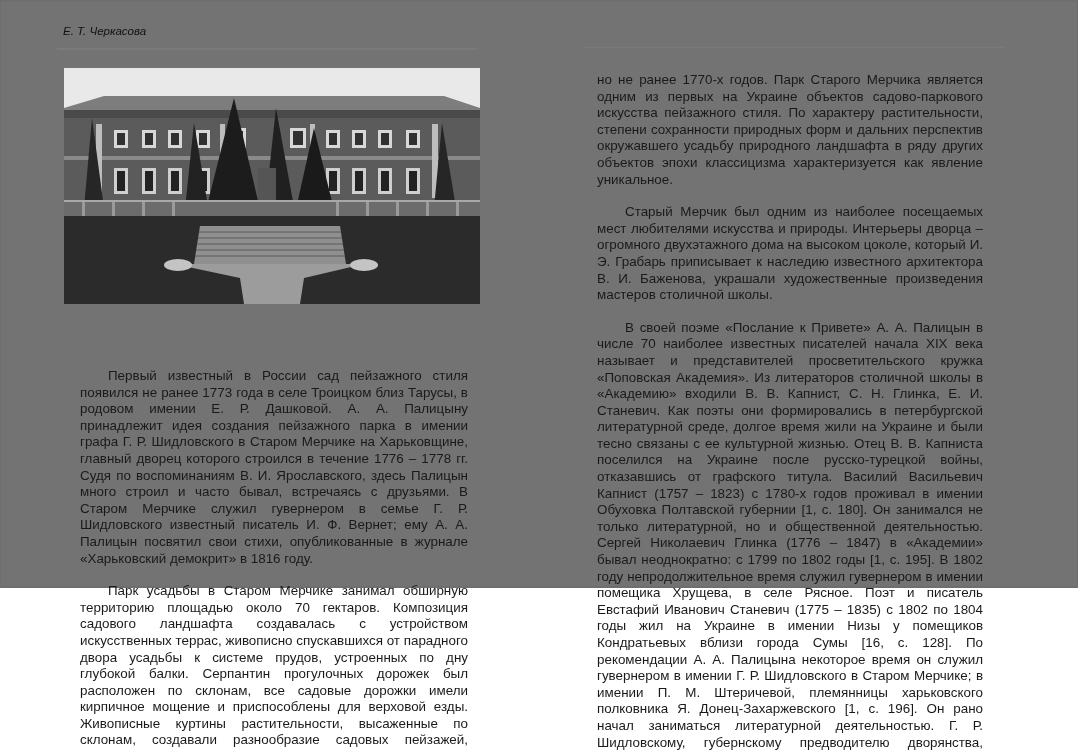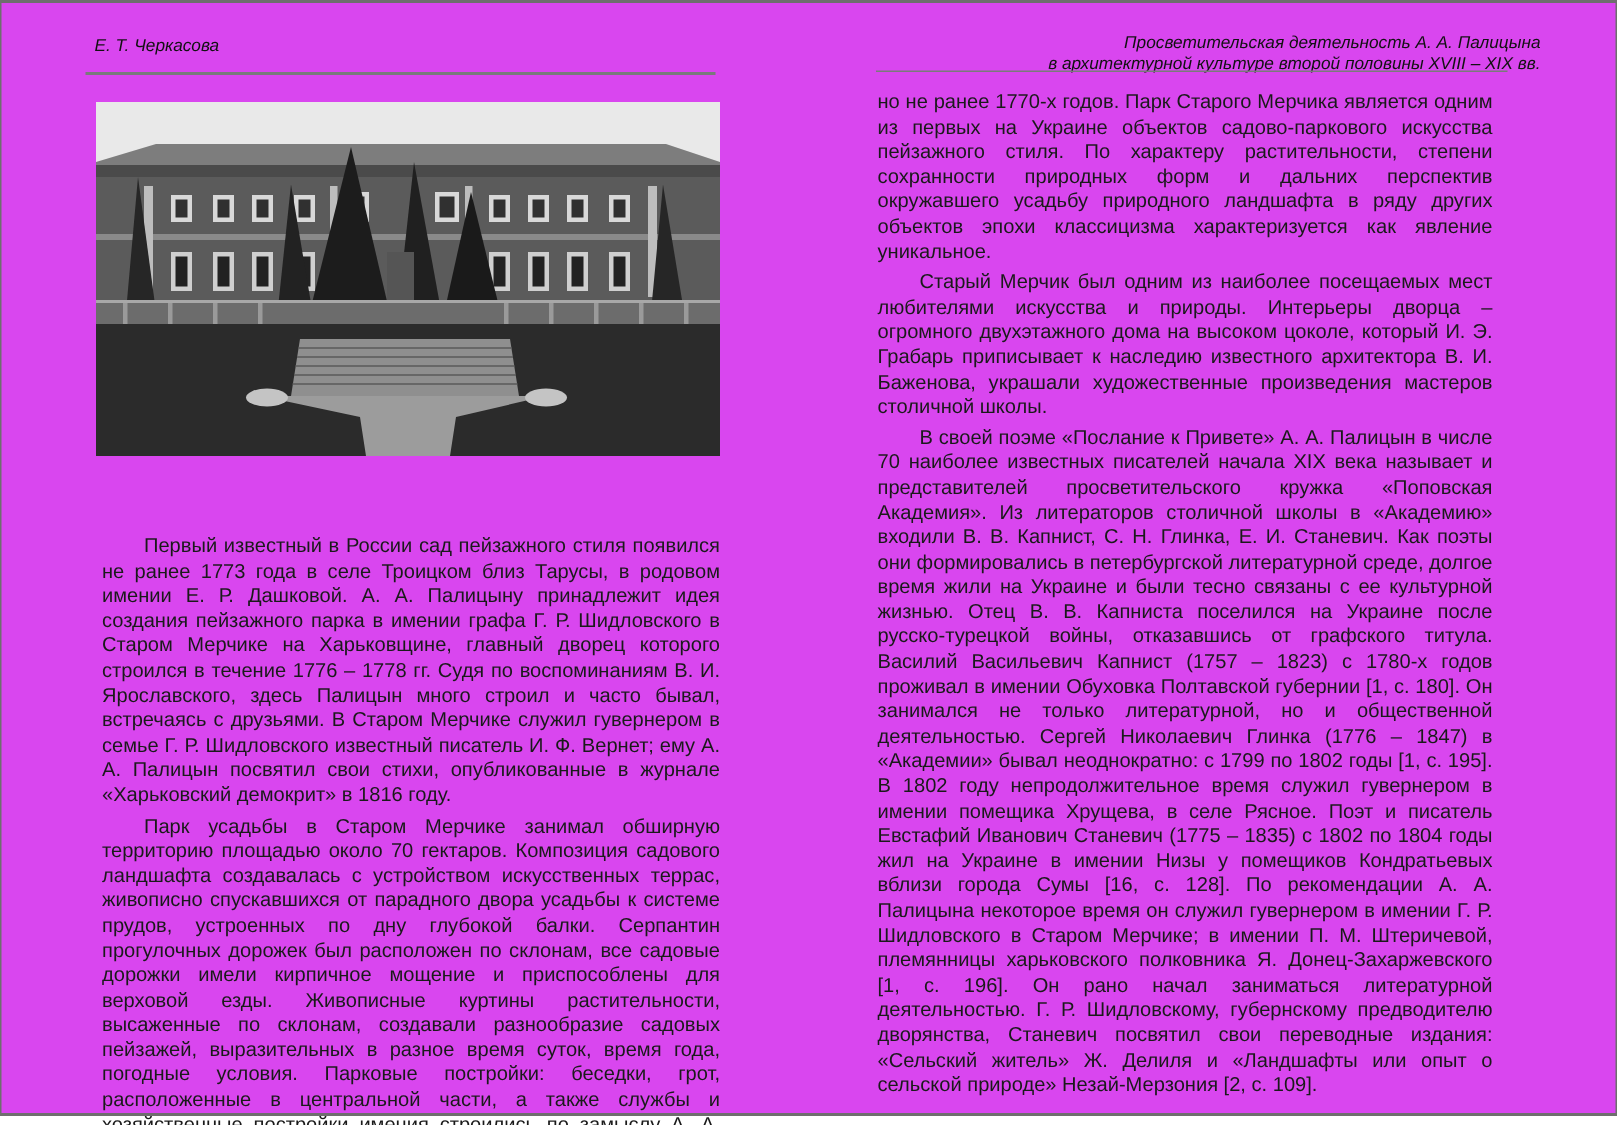--- a/index.html
+++ b/index.html
@@ -3,26 +3,26 @@
 <meta charset="utf-8">
 <style>
   html, body { margin: 0; padding: 0; }
   body {
     width: 1080px; height: 750px; overflow: hidden;
     background: #ffffff;
     font-family: "Liberation Sans", sans-serif;
     color: #1a1a1a;
   }
   .spread {
-    position: relative; width: 1078px; height: 744px;
+    position: relative; width: 1078px; height: 588px;
     border: 1px solid #6e6e6e;
     border-top: 2px solid #6e6e6e;
     border-bottom: 2px solid #6e6e6e;
     box-sizing: border-box;
-    background: #d946ef;
+    background: #737373;
   }
   .page { position: absolute; top: 0; height: 100%; }
   .page.left { left: 0; width: 540px; }
   .page.right { left: 540px; width: 538px; }
 
   .running-head {
     position: absolute; font-style: italic; font-size: 11.5px; line-height: 14px; color: #111;
   }
   .left .running-head { left: 62px; top: 22px; }
   .right .running-head { right: 52px; top: 20px; text-align: right; }
@@ -39,21 +39,21 @@
     position: absolute; left: 63px; top: 308px; width: 420px;
     font-style: italic; font-size: 10px; line-height: 13px; color: #111;
   }
 
   .body-text {
     position: absolute; font-size: 13.4px; line-height: 16.6px; color: #1a1a1a;
     text-align: justify; hyphens: manual;
   }
   .left .body-text { left: 63px; top: 350px; width: 420px; }
   .right .body-text { left: 40px; top: 54px; width: 418px; }
-  .body-text p { margin: 4px; text-indent: 28px; }
+  .body-text p { margin: 16px; text-indent: 28px; }
   .body-text p.cont { text-indent: 0; }
 
   .folio { position: absolute; top: 753px; font-size: 14px; color: #111; }
   .left .folio { left: 63px; }
   .right .folio { right: 45px; }
 </style>
 </head>
 <body>
 
 <div class="spread">
@@ -174,24 +174,20 @@
 
     <div class="body-text">
       <p>Первый известный в России сад пейзажного стиля появился не ранее 1773 года в селе Троицком близ Тарусы, в родовом имении Е. Р. Дашковой. А. А. Палицыну принадлежит идея создания пейзажного парка в имении графа Г. Р. Шидловского в Старом Мерчике на Харьковщине, главный дворец которого строился в течение 1776 – 1778 гг. Судя по воспоминаниям В. И. Ярославского, здесь Палицын много строил и часто бывал, встречаясь с друзьями. В Старом Мерчике служил гувернером в семье Г. Р. Шидловского известный писатель И. Ф. Вернет; ему А. А. Палицын посвятил свои стихи, опубликованные в журнале «Харьковский демокрит» в 1816 году.</p>
       <p>Парк усадьбы в Старом Мерчике занимал обширную территорию площадью около 70 гектаров. Композиция садового ландшафта создавалась с устройством искусственных террас, живописно спускавшихся от парадного двора усадьбы к системе прудов, устроенных по дну глубокой балки. Серпантин прогулочных дорожек был расположен по склонам, все садовые дорожки имели кирпичное мощение и приспособлены для верховой езды. Живописные куртины растительности, высаженные по склонам, создавали разнообразие садовых пейзажей, выразительных в разное время суток, время года, погодные условия. Парковые постройки: беседки, грот, расположенные в центральной части, а также службы и хозяйственные постройки имения строились по замыслу А. А. Палицына,</p>
     </div>
 
     <div class="folio">136</div>
   </div>
 
   <div class="page right">
-    <div class="running-head">
-      <div>Просветительская деятельность А. А. Палицына</div>
-      <div>в архитектурной культуре второй половины XVIII – XIX вв.</div>
-    </div>
     <div class="head-rule"></div>
 
     <div class="body-text">
       <p class="cont">но не ранее 1770-х годов. Парк Старого Мерчика является одним из первых на Украине объектов садово-паркового искусства пейзажного стиля. По характеру растительности, степени сохранности природных форм и дальних перспектив окружавшего усадьбу природного ландшафта в ряду других объектов эпохи классицизма характеризуется как явление уникальное.</p>
       <p>Старый Мерчик был одним из наиболее посещаемых мест любителями искусства и природы. Интерьеры дворца – огромного двухэтажного дома на высоком цоколе, который И. Э. Грабарь приписывает к наследию известного архитектора В. И. Баженова, украшали художественные произведения мастеров столичной школы.</p>
       <p>В своей поэме «Послание к Привете» А. А. Палицын в числе 70 наиболее известных писателей начала XIX века называет и представителей просветительского кружка «Поповская Академия». Из литераторов столичной школы в «Академию» входили В. В. Капнист, С. Н. Глинка, Е. И. Станевич. Как поэты они формировались в петербургской литературной среде, долгое время жили на Украине и были тесно связаны с ее культурной жизнью. Отец В. В. Капниста поселился на Украине после русско-турецкой войны, отказавшись от графского титула. Василий Васильевич Капнист (1757 – 1823) с 1780-х годов проживал в имении Обуховка Полтавской губернии [1, с. 180]. Он занимался не только литературной, но и общественной деятельностью. Сергей Николаевич Глинка (1776 – 1847) в «Академии» бывал неоднократно: с 1799 по 1802 годы [1, с. 195]. В 1802 году непродолжительное время служил гувернером в имении помещика Хрущева, в селе Рясное. Поэт и писатель Евстафий Иванович Станевич (1775 – 1835) с 1802 по 1804 годы жил на Украине в имении Низы у помещиков Кондратьевых вблизи города Сумы [16, с. 128]. По рекомендации А. А. Палицына некоторое время он служил гувернером в имении Г. Р. Шидловского в Старом Мерчике; в имении П. М. Штеричевой, племянницы харьковского полковника Я. Донец-Захаржевского [1, с. 196]. Он рано начал заниматься литературной деятельностью. Г. Р. Шидловскому, губернскому предводителю дворянства, Станевич посвятил свои переводные издания: «Сельский житель» Ж. Делиля и «Ландшафты или опыт о сельской природе» Незай-Мерзония [2, с. 109].</p>
 
     </div>
 
     <div class="folio">100</div>

